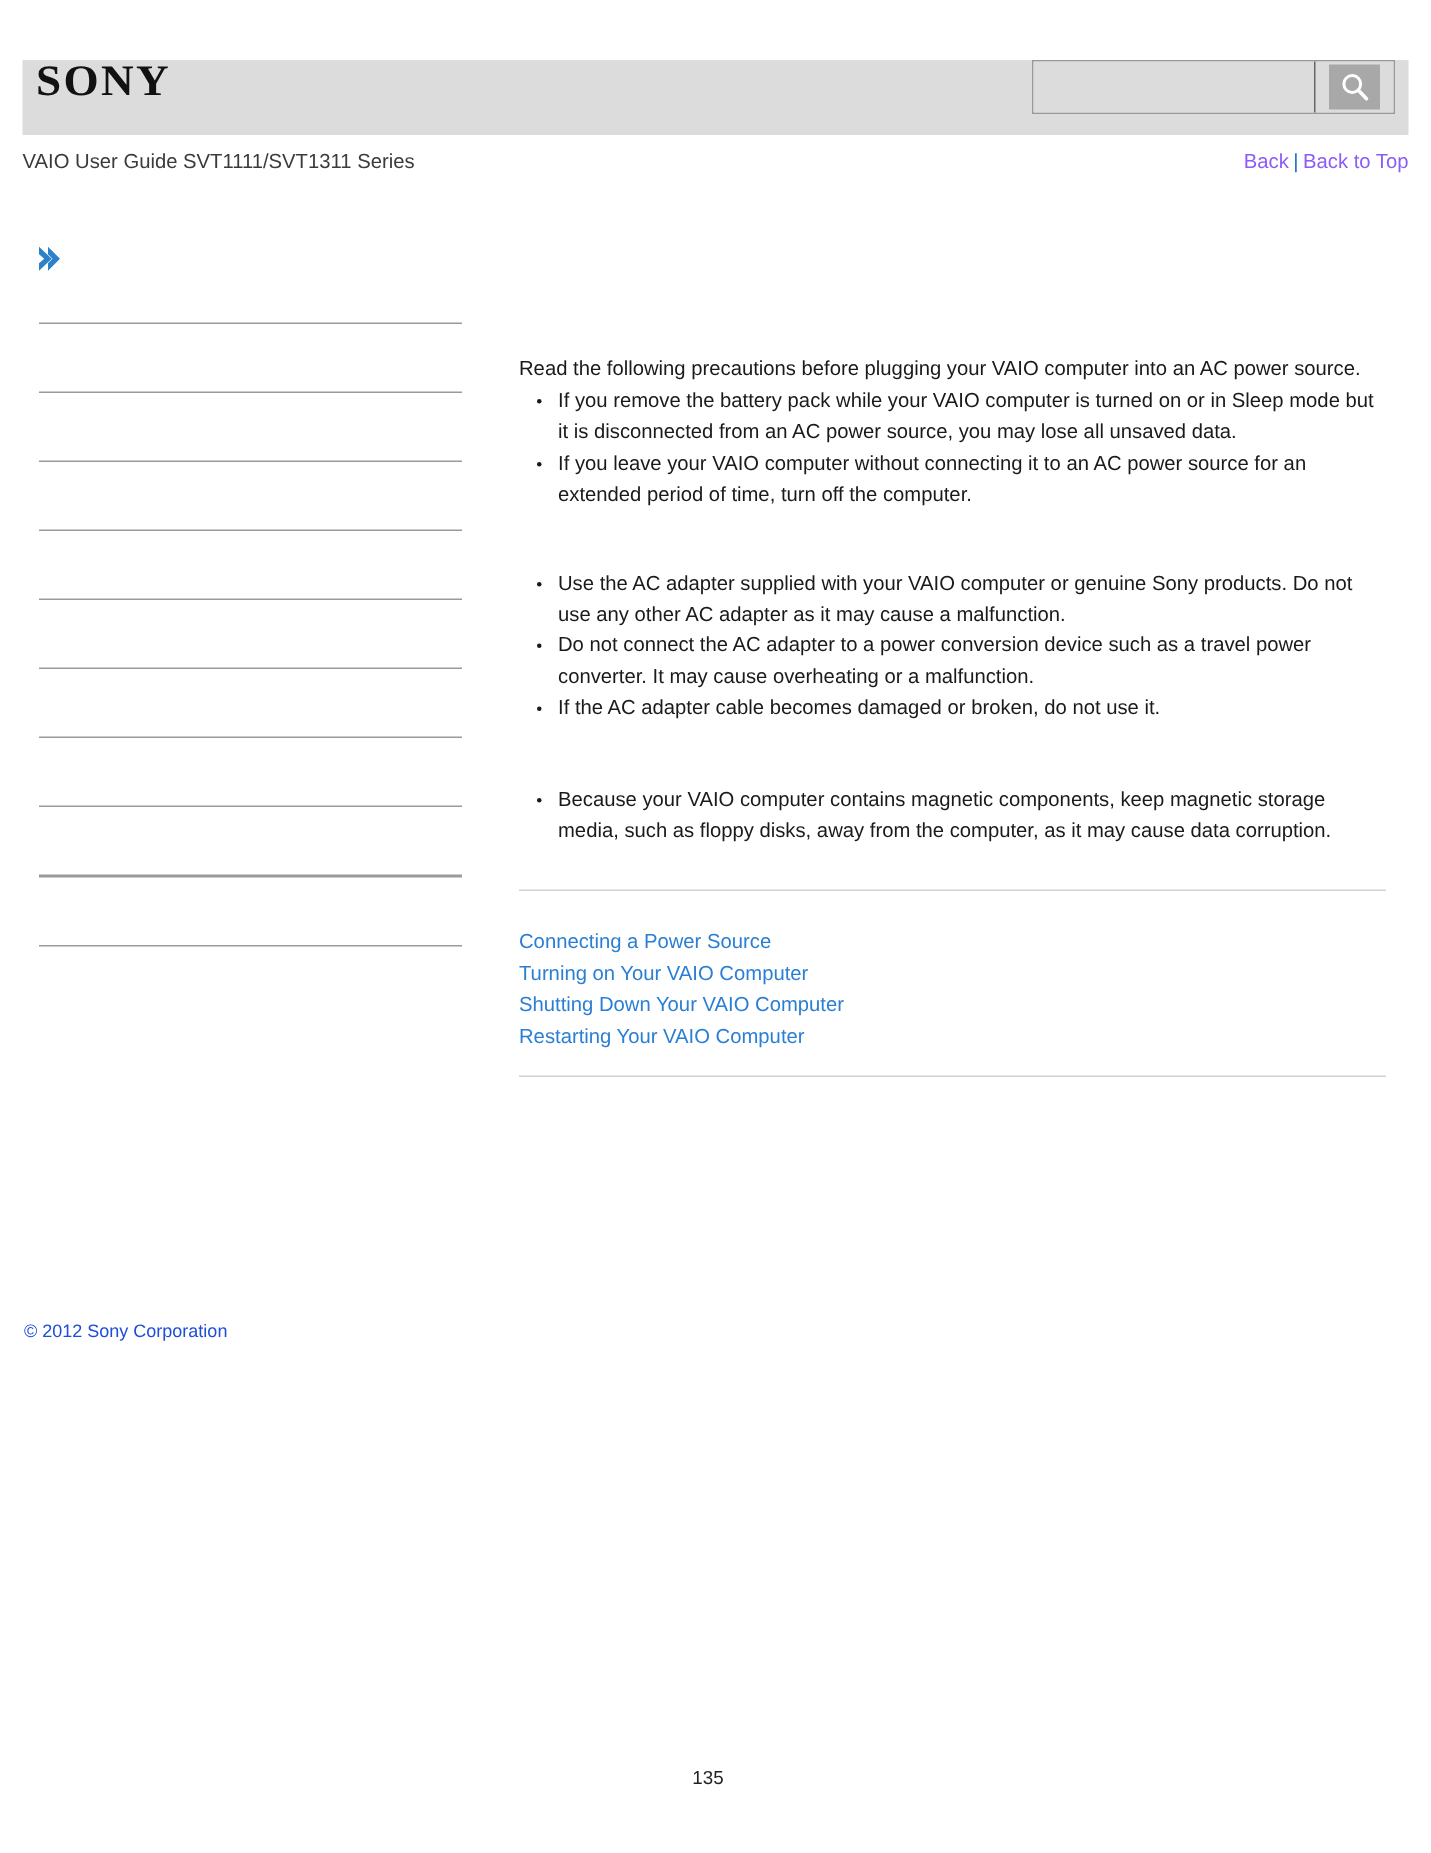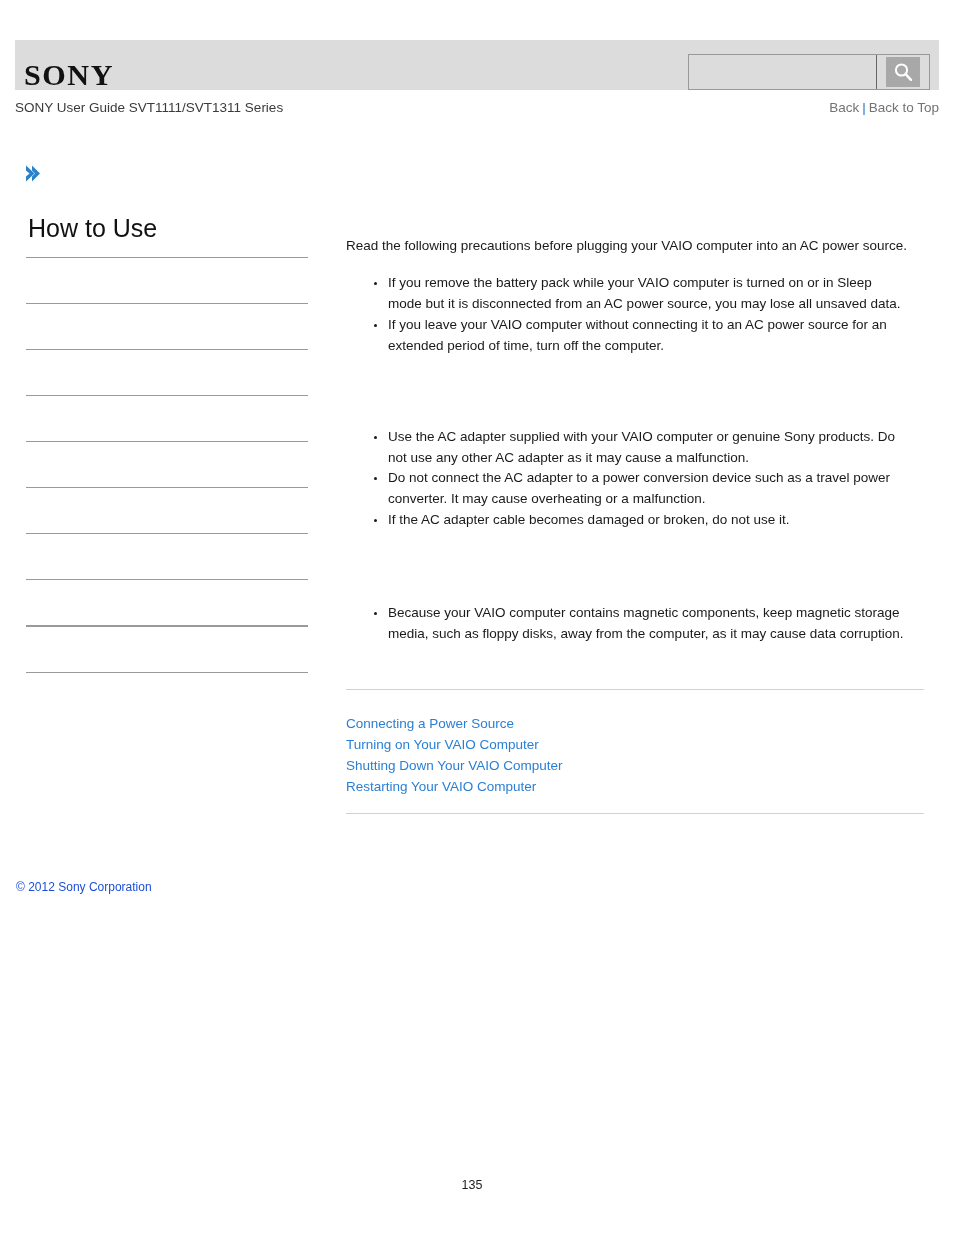--- a/index.html
+++ b/index.html
@@ -16,21 +16,21 @@
     overflow: hidden;
   }
 
   
   #header-bar {
     position: absolute;
     left: 15px; top: 40px;
     width: 924px; height: 50px;
     background: #dcdcdc;
     display: flex;
-    align-items: flex-end;
+    align-items: flex-start;
     justify-content: space-between;
   }
   #sony-logo {
     font-family: "Liberation Serif", serif;
     font-weight: bold;
     font-size: 29px;
     letter-spacing: 1.5px;
     color: #111111;
     margin-left: 9px;
     line-height: 1;
@@ -81,21 +81,21 @@
     left: 15px; top: 100px;
     width: 924px;
     display: flex;
     align-items: baseline;
     justify-content: space-between;
     font-size: 13.5px;
   }
   #guide-title { color: #3b3b3b; }
   #nav-links { white-space: nowrap; }
   #nav-links a {
-    color: #737373;
+    color: #8b5cf6;
     text-decoration: none;
     font-size: 13.5px;
   }
   #nav-sep { color: #1b71c9; margin: 0 3px; }
 
   
   #breadcrumb {
     position: absolute;
     left: 24px; top: 162px;
     width: 300px; height: 26px;
@@ -138,21 +138,21 @@
   #content {
     position: absolute;
     left: 346px; top: 236px;
     width: 578px;
     font-size: 13.5px;
     line-height: 1.55;
     color: #1a1a1a;
   }
   #content p.intro { margin: 0 0 0 0; }
   #content ul {
-    margin: 16px;
+    margin: 0;
     padding-left: 26px;
     list-style: none;
   }
   #content ul li {
     position: relative;
     margin: 0 0 0 0;
     padding-left: 0;
   }
   #content ul li::before {
     content: "";
@@ -211,38 +211,37 @@
         <svg width="22" height="22" viewBox="0 0 22 22" aria-hidden="true">
           <circle cx="9.5" cy="9" r="5.6" fill="none" stroke="#ffffff" stroke-width="2"></circle>
           <line x1="13.6" y1="13.2" x2="19" y2="18.8" stroke="#ffffff" stroke-width="2.4" stroke-linecap="round"></line>
         </svg>
       </span>
     </button>
   </div>
 </div>
 
 <div id="nav-row">
-  <span id="guide-title">SONY User Guide SVT1111/SVT1311 Series</span>
+  <span id="guide-title">VAIO User Guide SVT1111/SVT1311 Series</span>
   <span id="nav-links">
     <a href="#">Back</a><span id="nav-sep">|</span><a href="#">Back to Top</a>
   </span>
 </div>
 
 <div id="breadcrumb">
   <span>
     <svg width="17" height="19" viewBox="0 0 17 19" aria-hidden="true">
       <path d="M2 1.5 L10.5 9.5 L2 17.5 L2 12.5 L5.5 9.5 L2 6.5 Z" fill="#2b82c9"></path>
       <path d="M8 1.5 L16 9.5 L8 17.5 L8 12.5 L11 9.5 L8 6.5 Z" fill="#2b82c9"></path>
     </svg>
   </span>
   <span></span>
 </div>
 
 <div id="sidebar">
-  <h1 id="sidebar-title">How to Use</h1>
   <div class="side-rule"></div>
 
   <div class="side-item"></div>
   <div class="side-rule"></div>
 
   <div class="side-item"></div>
   <div class="side-rule"></div>
 
   <div class="side-item"></div>
   <div class="side-rule"></div>

